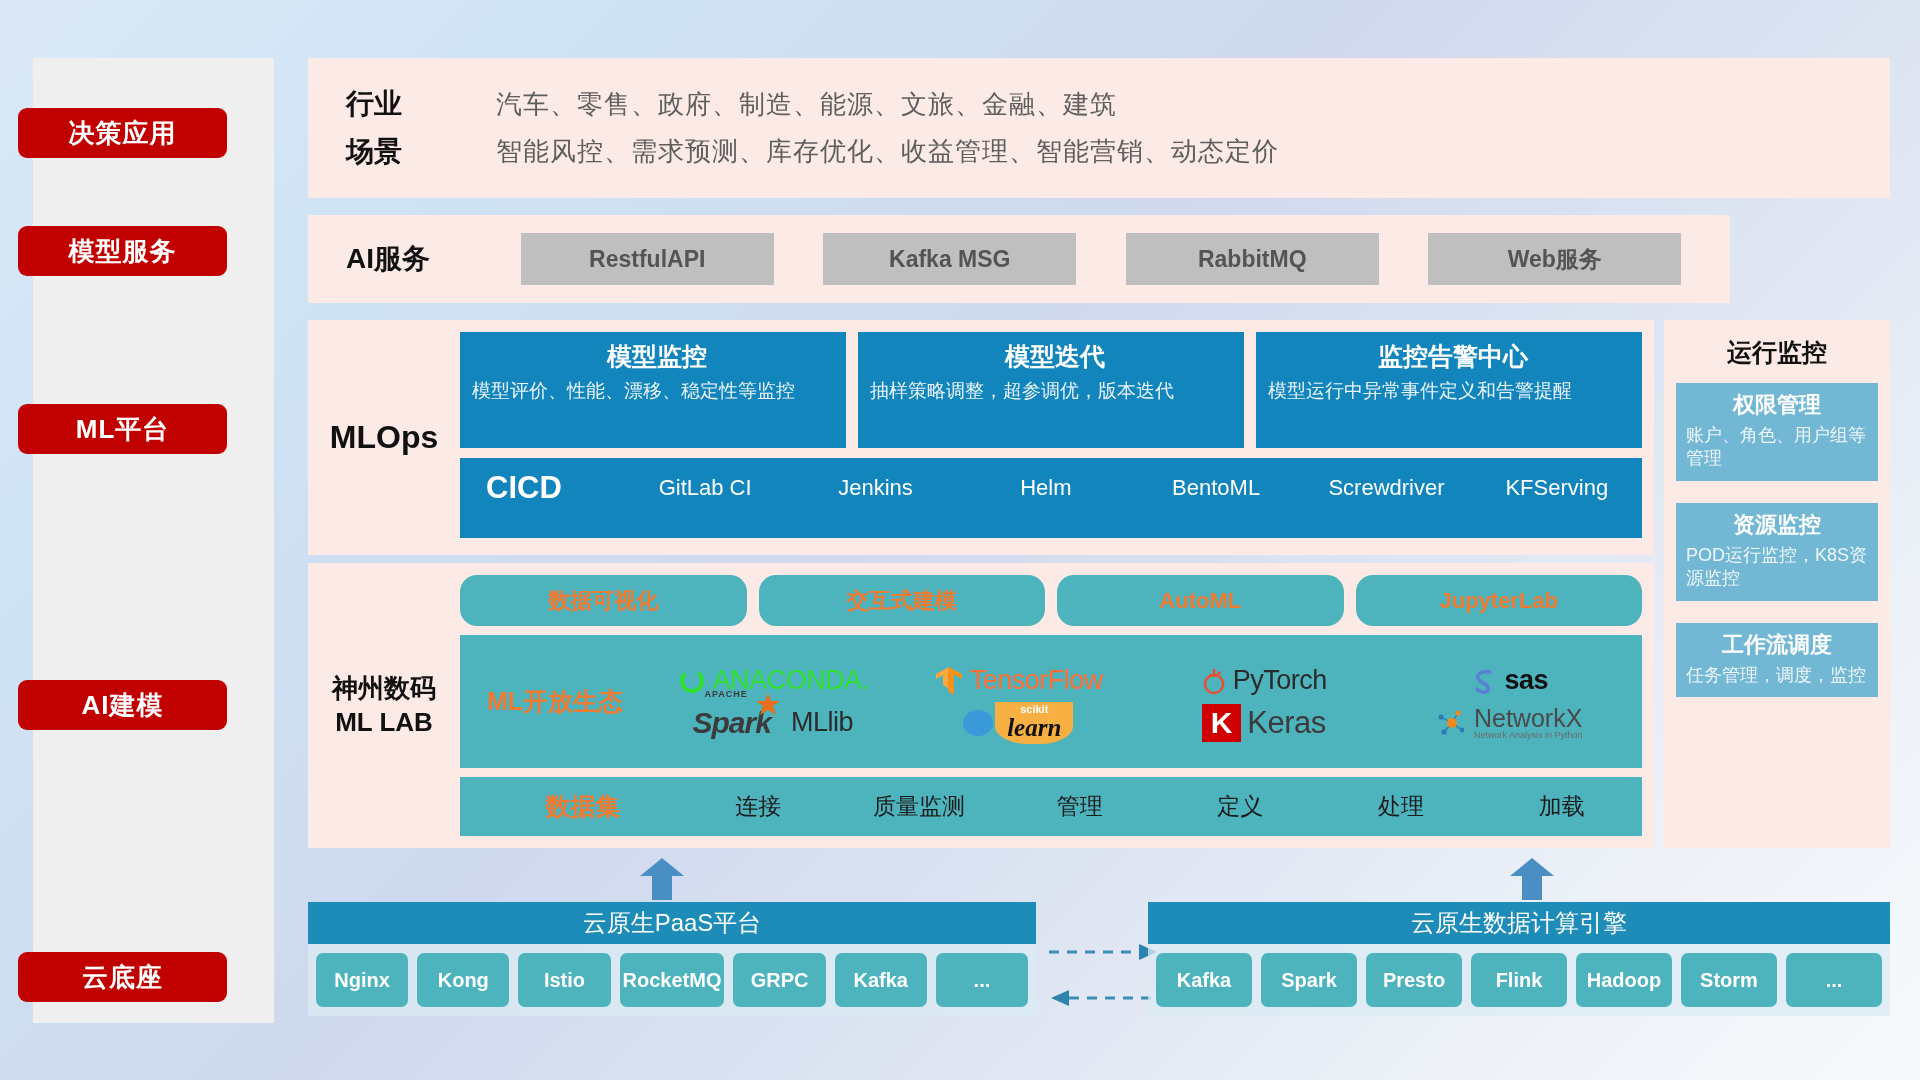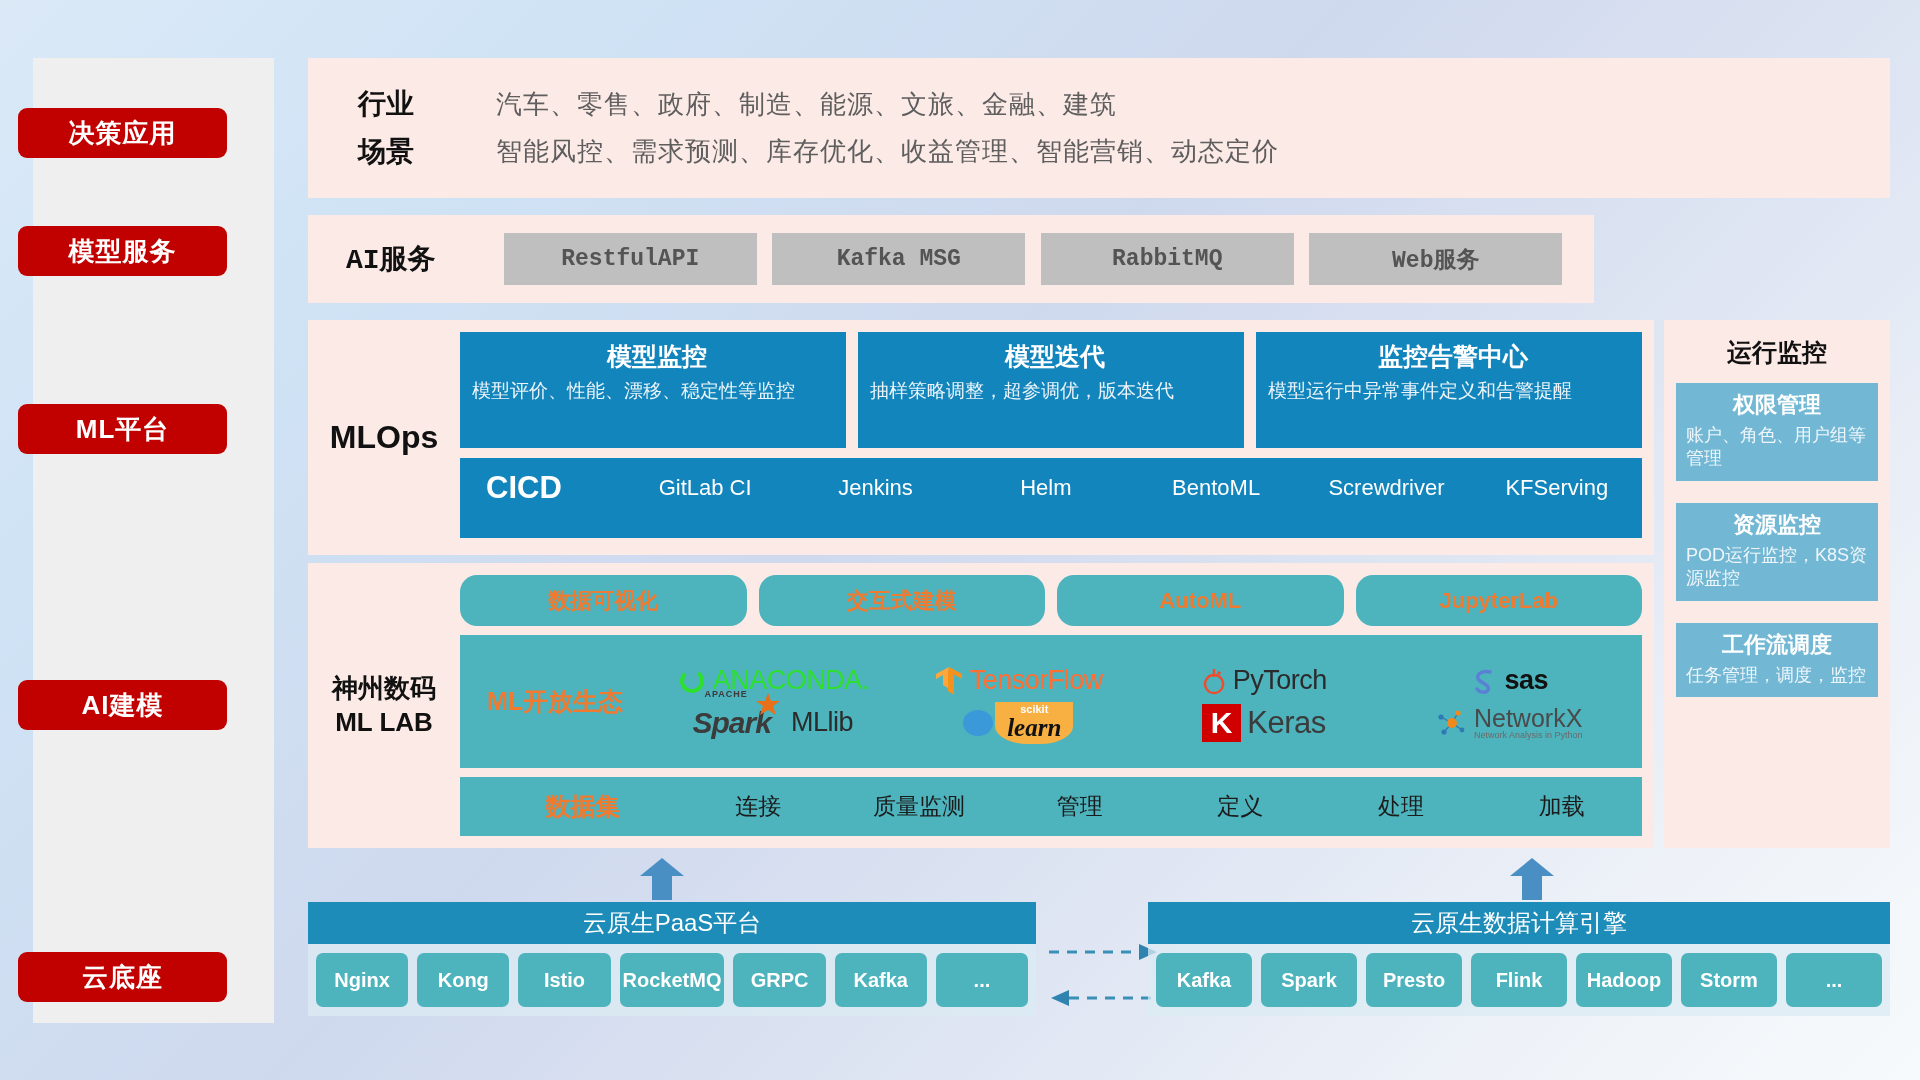--- a/index.html
+++ b/index.html
@@ -26,28 +26,28 @@
 
   
   #row-decision {
     position:absolute; left:308px; top:58px; width:1582px; height:140px;
     background:#fceae6; display:flex; align-items:center;
   }
   .row-label-zh {
     font-size:28px; font-weight:bold; color:#111;
   }
   #decision-labels { width:150px; margin-left:38px; }
-  #decision-labels div { margin:10px 12px; }
+  #decision-labels div { margin:10px 0; }
   #decision-values { flex:1; }
   .decision-value { font-size:26px; color:#5e5e5e; margin:12px 0; letter-spacing:1px;}
 
   
   #row-aiservice {
-    position:absolute; left:308px; top:215px; width:1286px; height:88px;
-    background:#fceae6; display:flex; align-items:center;font-family:Liberation Mono, monospace;
+    position:absolute; left:308px; top:215px; width:1422px; height:88px;
+    background:#fceae6; display:flex; align-items:center;
   }
   #aiservice-label { width:150px; margin-left:38px; font-size:28px; font-weight:bold; color:#111; }
   #aiservice-buttons { flex:1; display:flex; gap:0; justify-content:space-around; padding-right:24px;}
   .svc-btn {
     width:253px; height:52px; background:#bfbfbf; color:#545454;
     font-size:23px; font-weight:bold;
     display:flex; align-items:center; justify-content:center;
   }
 
   

